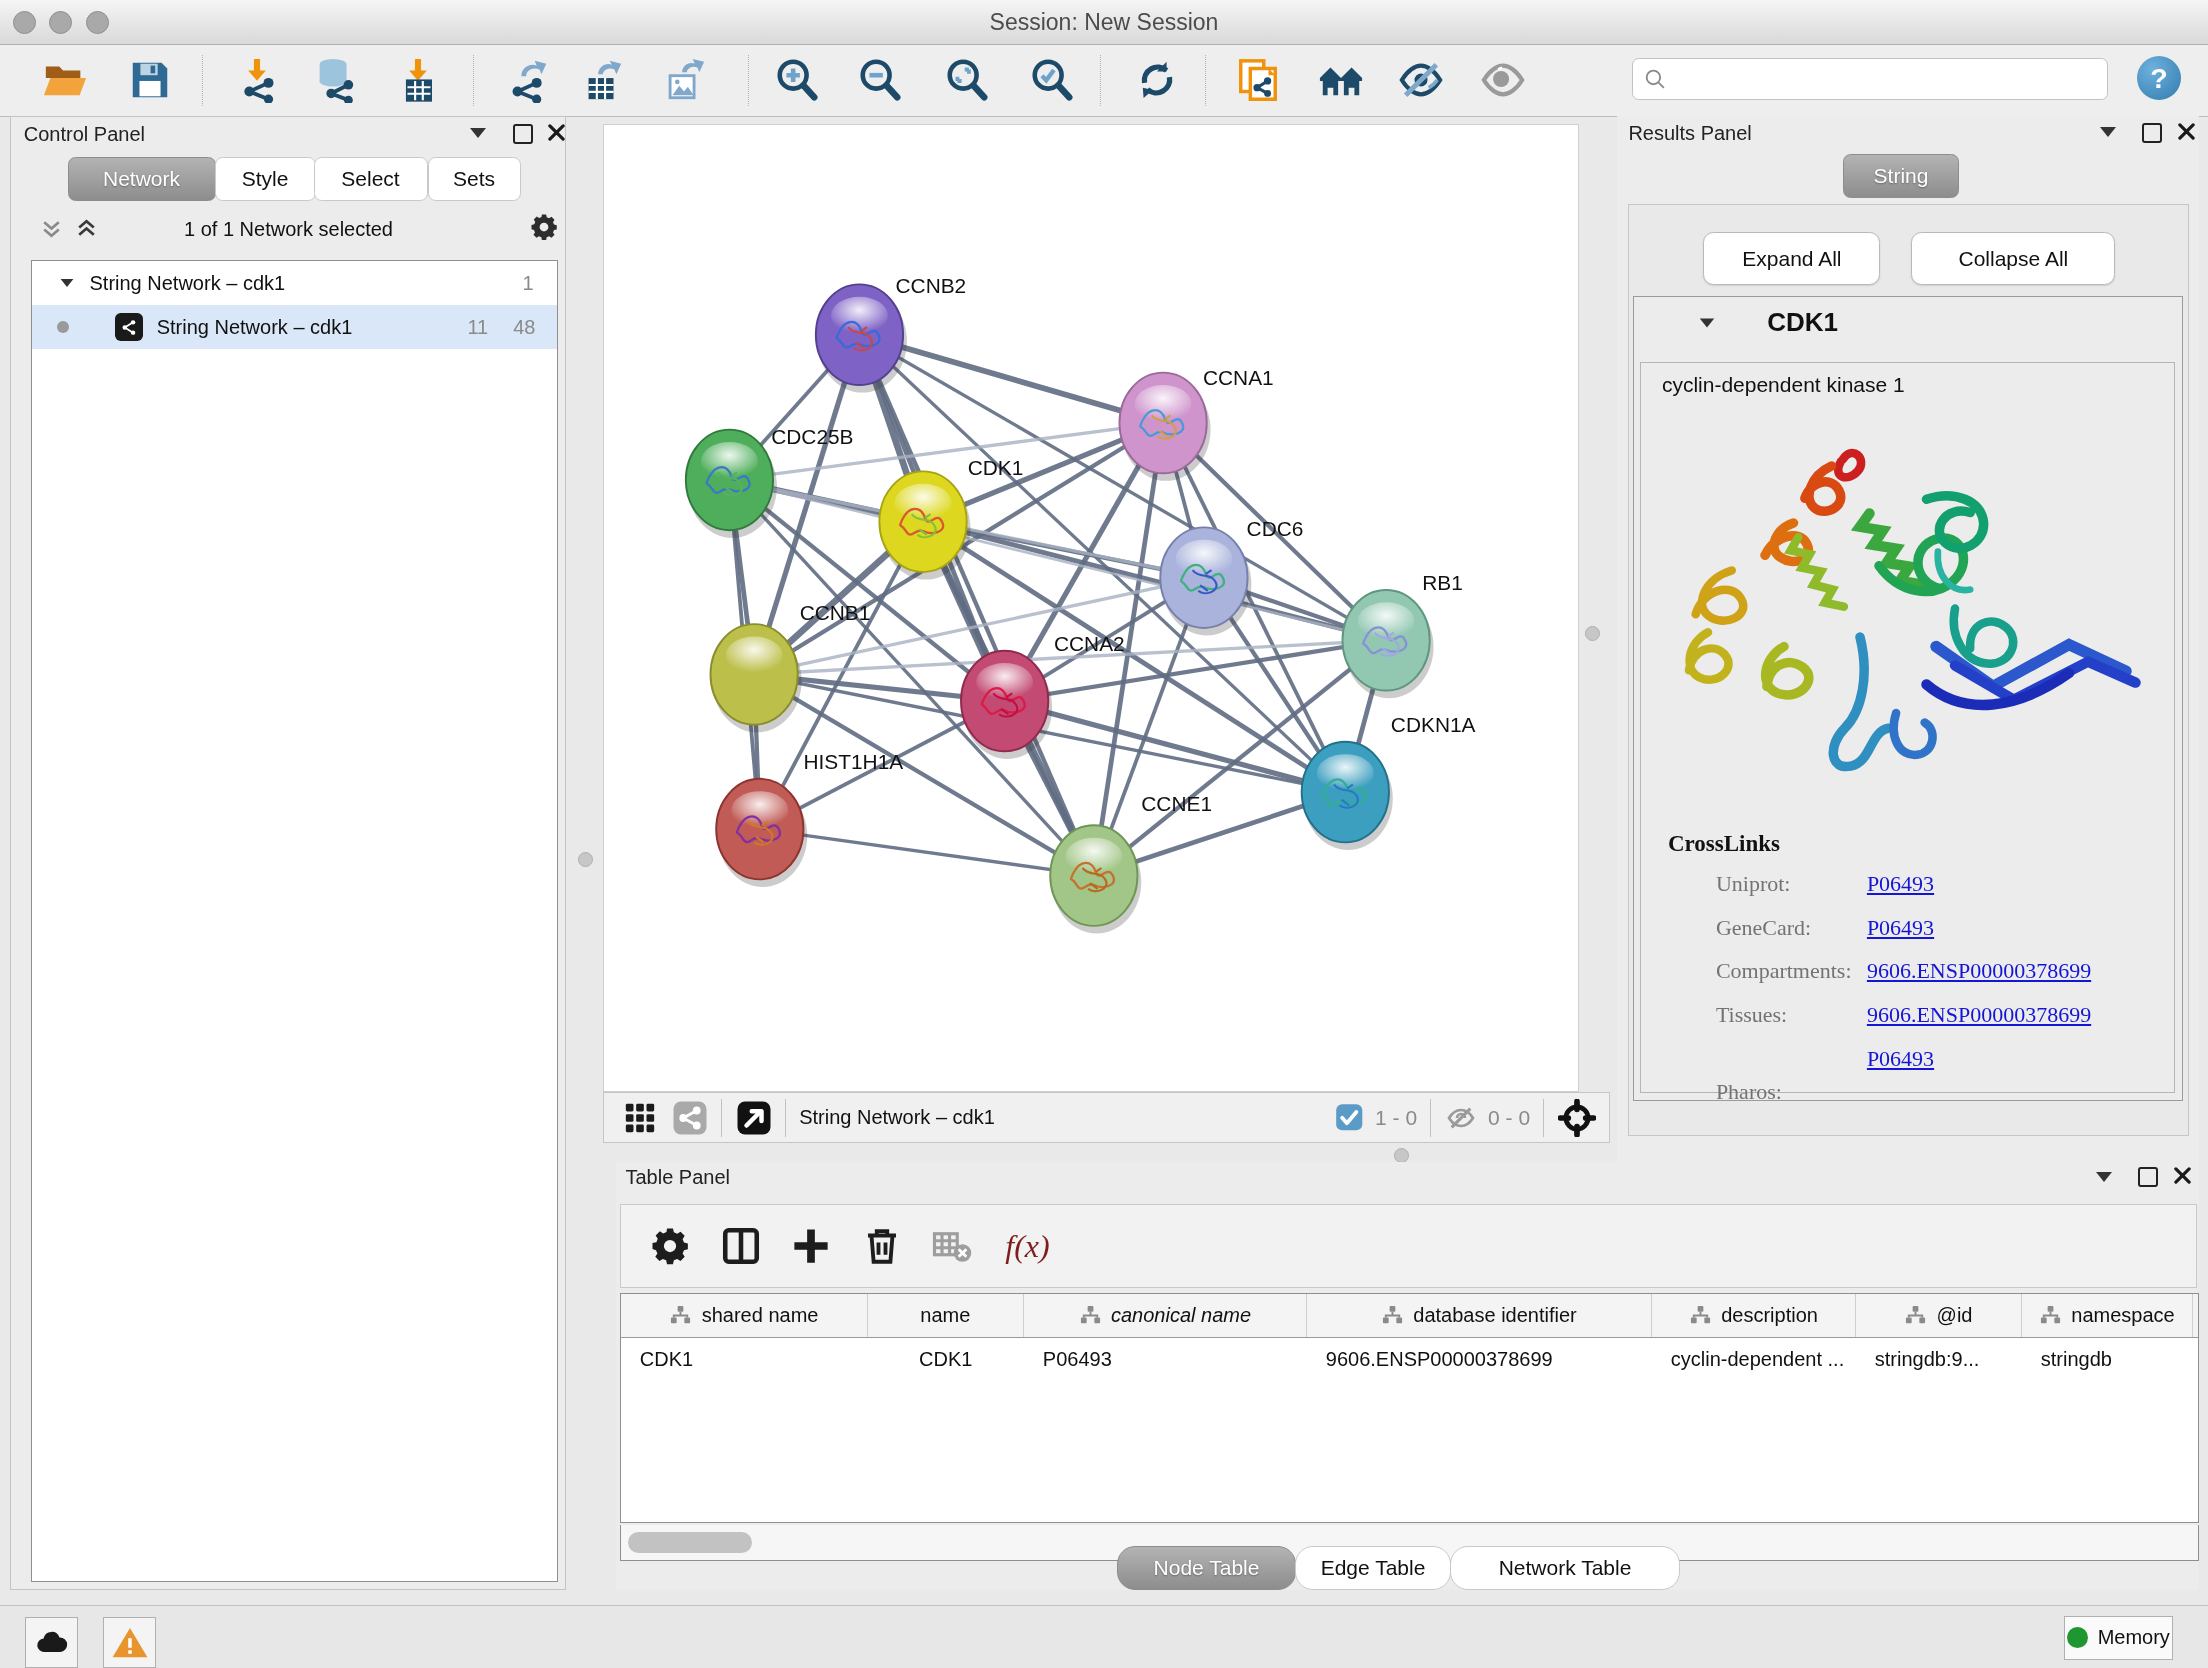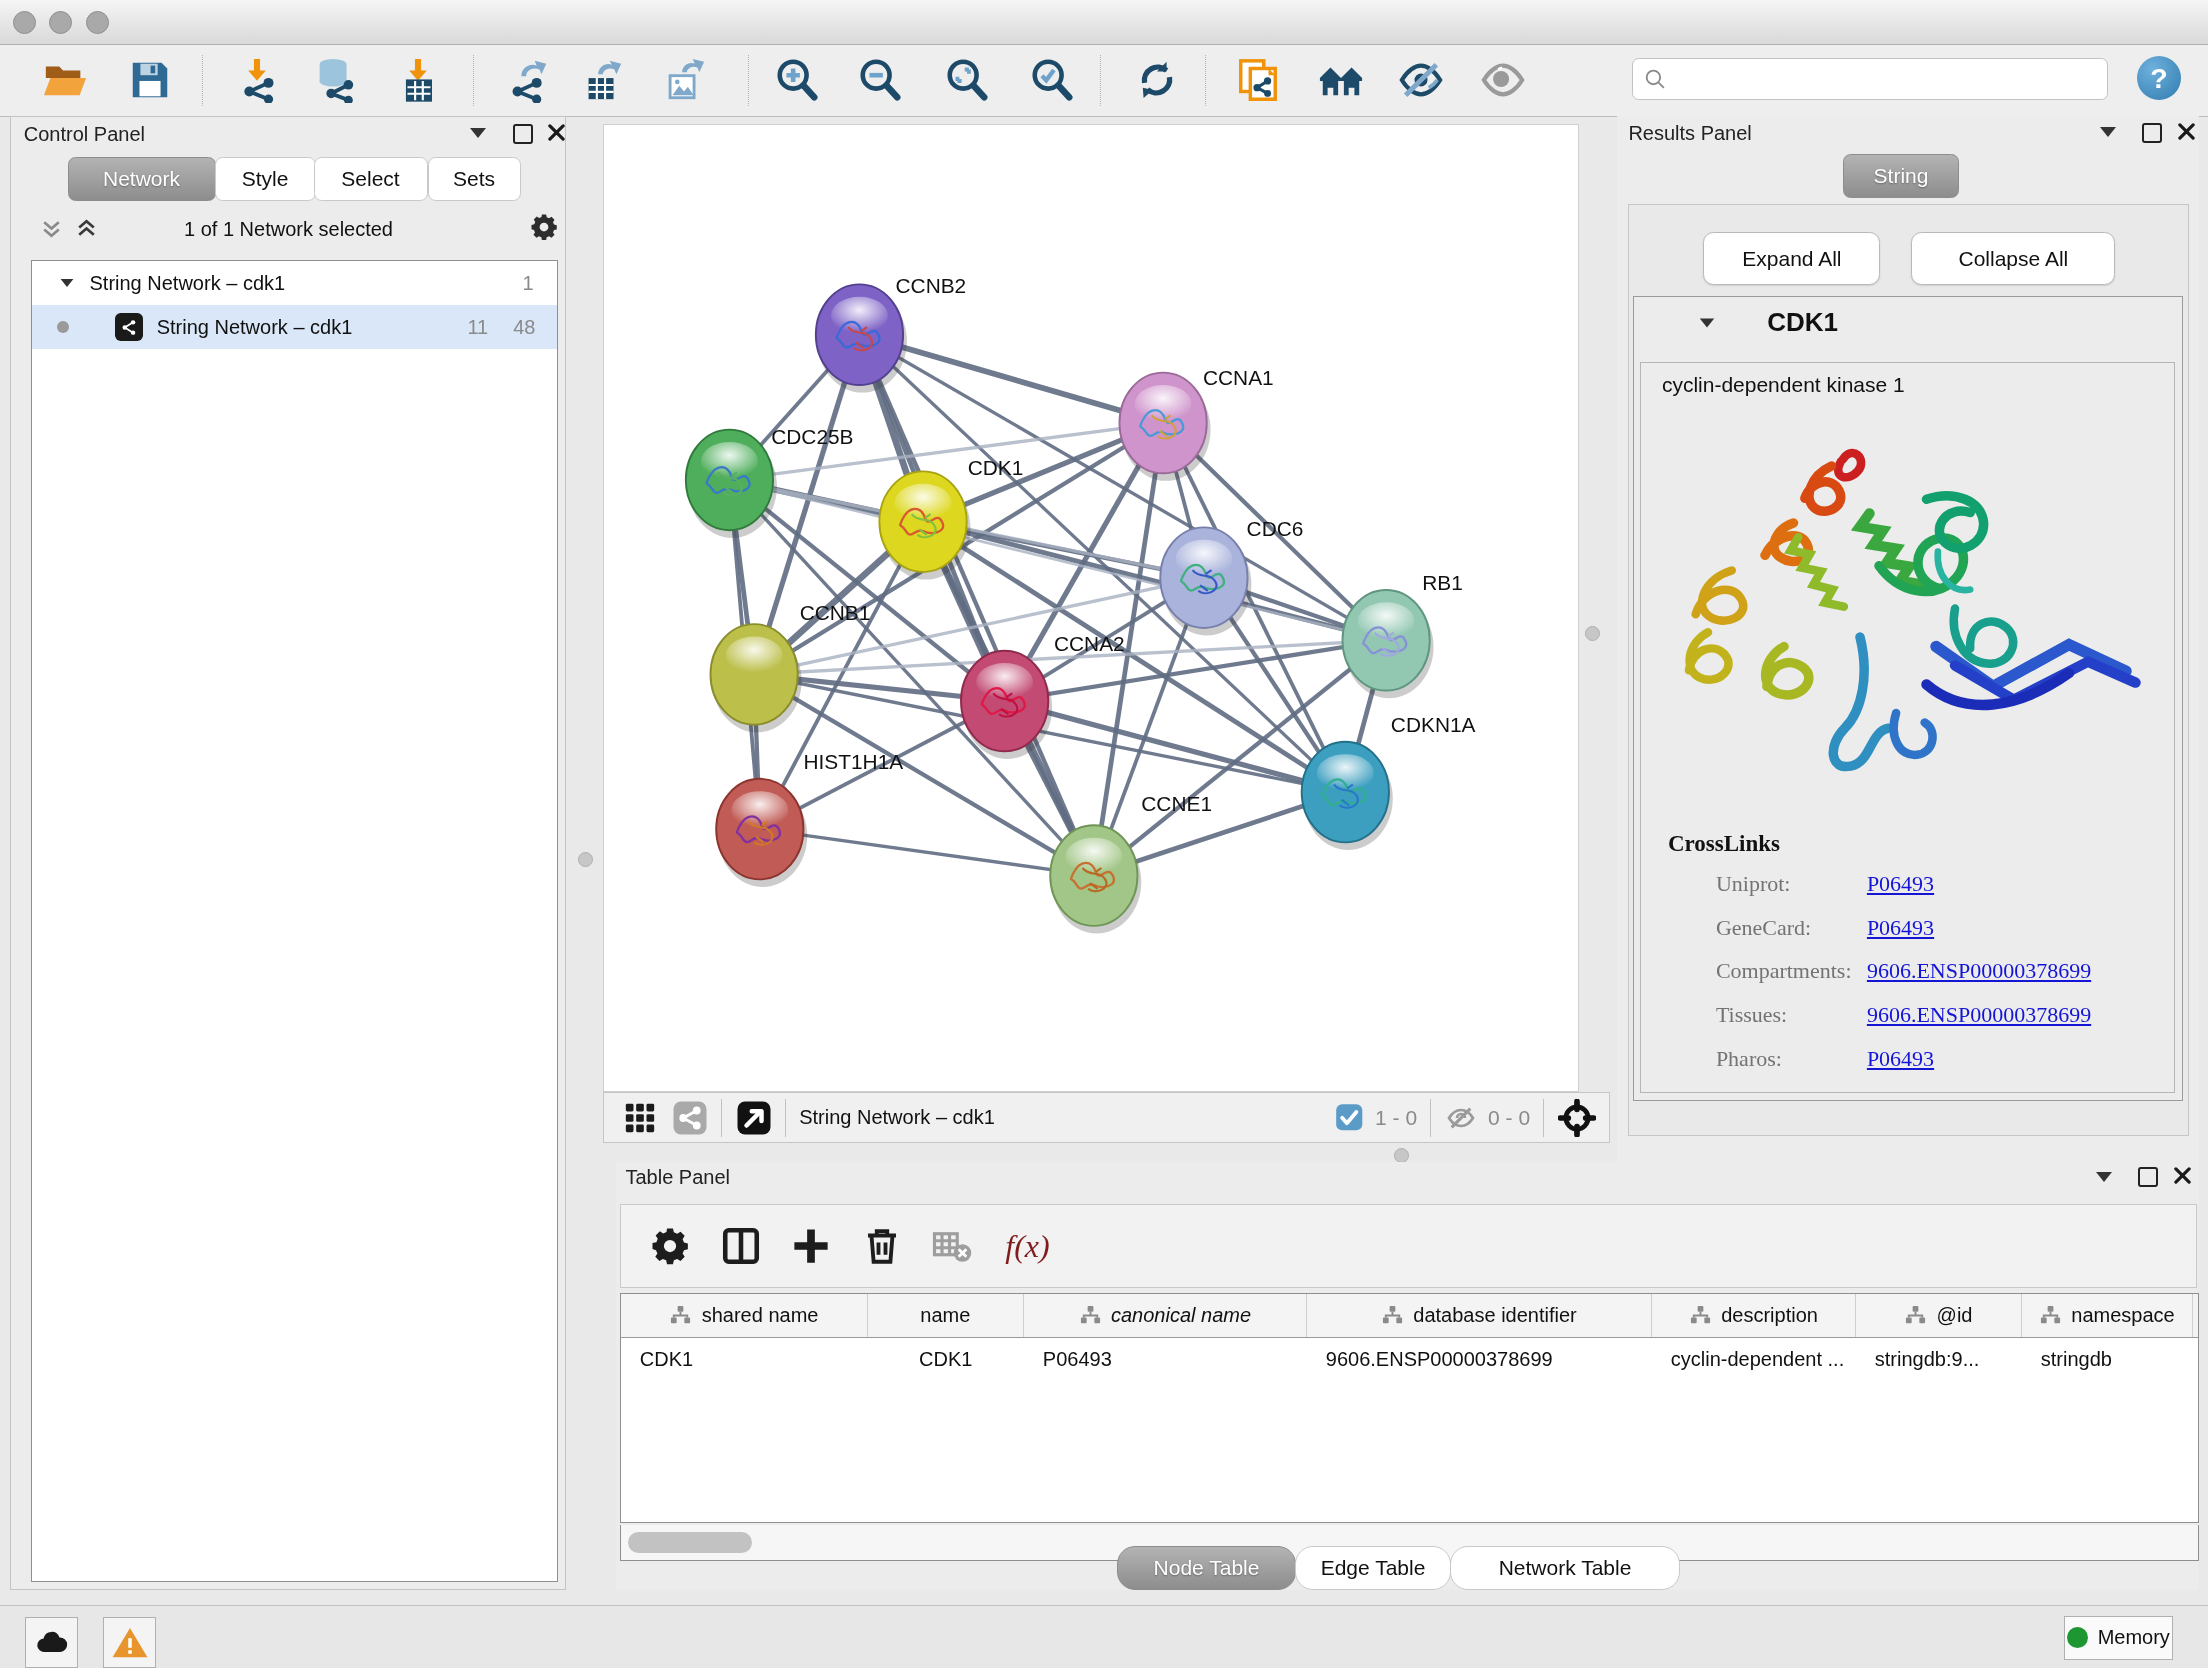--- a/index.html
+++ b/index.html
@@ -79,20 +79,21 @@
   .greendot{width:21px;height:21px;border-radius:50%;background:#1e9632;}
   svg{display:block;}
 </style>
 </head>
 <body>
 
 <div class="abs titlebar">
   <div class="abs light" style="left:13.3px"></div>
   <div class="abs light" style="left:49px"></div>
   <div class="abs light" style="left:86px"></div>
+  <div class="abs wintitle">Session: New Session</div>
 </div>
 
 <div class="abs toolbar">
 
   <div class="abs tbicon" style="left:42px">
     <svg viewBox="0 0 24 24" width="46" height="46">
         <path d="M2 5h7l2 2h9v4H2z" fill="#a05d18"></path>
         <path d="M1 20l3.4-9H23l-3.4 9z" fill="#f2a33c"></path>
       </svg>
   </div>
@@ -562,21 +563,21 @@
         <div class="abs serif" style="left:27px;top:468px;font-size:23px;font-weight:bold">CrossLinks</div>
 
         <div class="abs xlabel" style="left:48px;top:508px">Uniprot:</div>
         <a class="abs xlink" style="left:226px;top:508px" href="#">P06493</a>
         <div class="abs xlabel" style="left:48px;top:552px">GeneCard:</div>
         <a class="abs xlink" style="left:226px;top:552px" href="#">P06493</a>
         <div class="abs xlabel" style="left:48px;top:595px">Compartments:</div>
         <a class="abs xlink" style="left:226px;top:595px" href="#">9606.ENSP00000378699</a>
         <div class="abs xlabel" style="left:48px;top:639px">Tissues:</div>
         <a class="abs xlink" style="left:226px;top:639px" href="#">9606.ENSP00000378699</a>
-        <div class="abs xlabel" style="left:48px;top:683px">Pharos:</div>
+        <div class="abs xlabel" style="left:48px;top:716px">Pharos:</div>
         <a class="abs xlink" style="left:226px;top:683px" href="#">P06493</a>
       </div>
     </div>
   </div>
 </div>
 
 <div class="abs tpanel">
   <div class="abs paneltitle" style="left:9.5px;top:3.8px">Table Panel</div>
   <div class="abs tri" style="left:1480px;top:9.5px"></div>
   <div class="abs floatbox" style="left:1522px;top:4.8px"></div>

